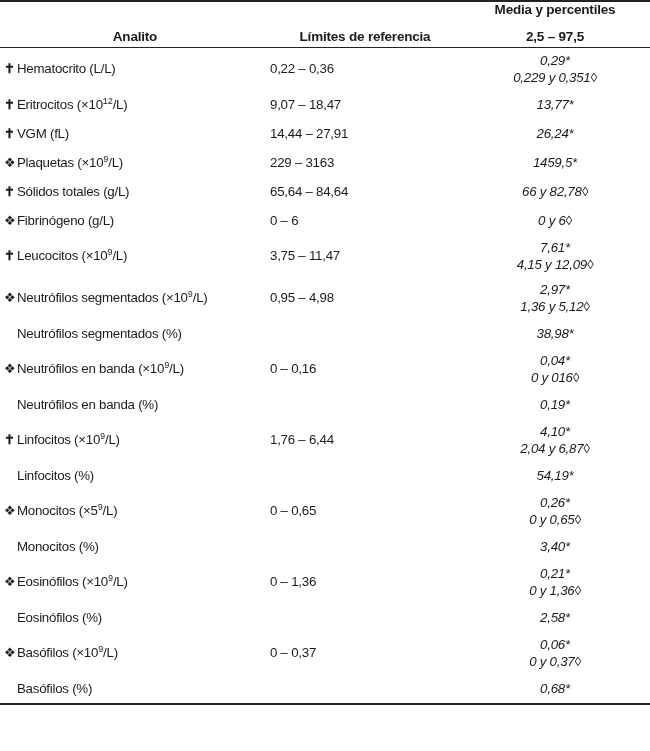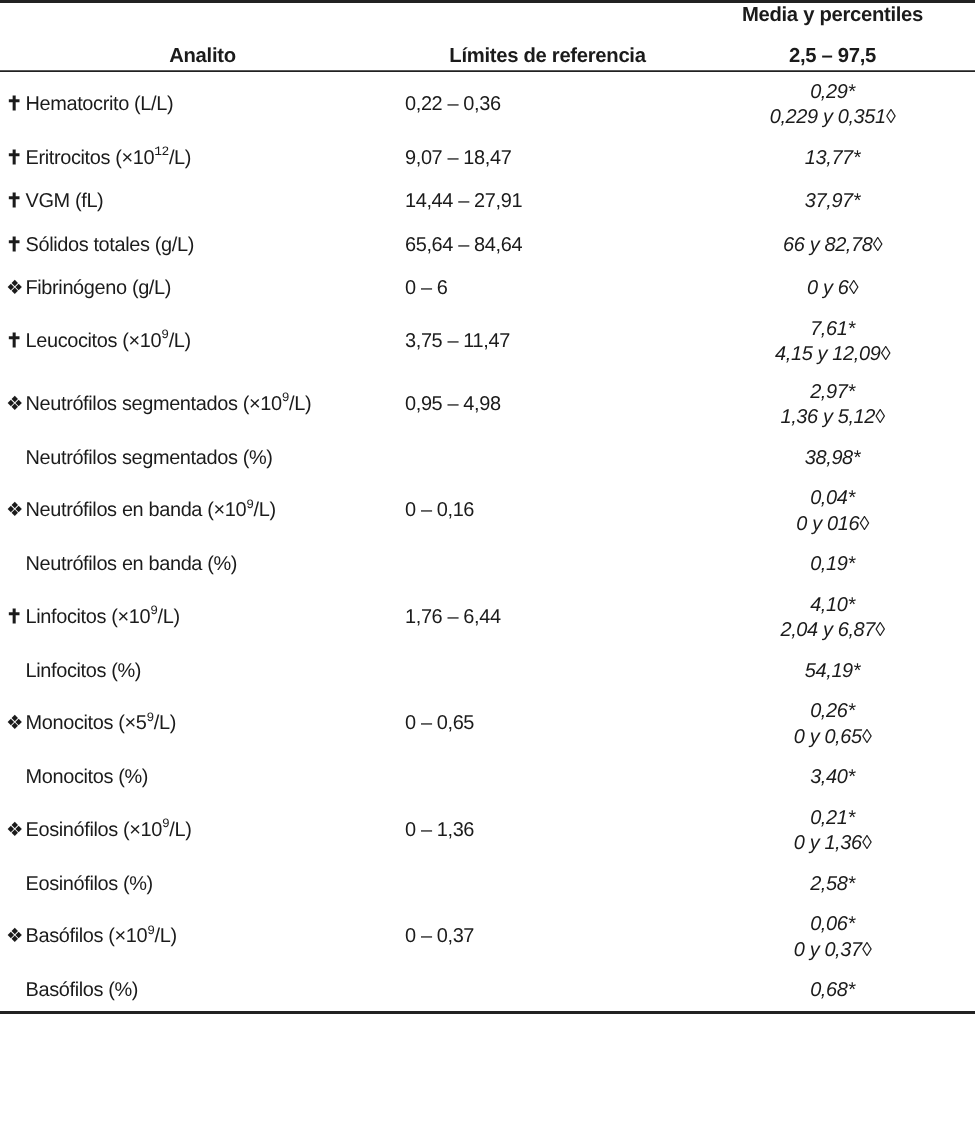--- a/index.html
+++ b/index.html
@@ -136,21 +136,28 @@
           <td class="analito"><span class="marker dagger">✝</span><span><span>Eritrocitos (×10</span><sup>12</sup><span>/L)</span></span></td>
           <td class="limites"><span>9,07 – 18,47</span></td>
           <td class="media">
             <span class="val-line">13,77*</span>
           </td>
         </tr>
         <tr class="single">
           <td class="analito"><span class="marker dagger">✝</span><span><span>VGM (fL)</span></span></td>
           <td class="limites"><span>14,44 – 27,91</span></td>
           <td class="media">
-            <span class="val-line">37,97*</span>
+            <span class="val-line">26,24*</span>
+          </td>
+        </tr>
+        <tr class="single">
+          <td class="analito"><span class="marker floret">❖</span><span><span>Plaquetas (×10</span><sup>9</sup><span>/L)</span></span></td>
+          <td class="limites"><span>229 – 3163</span></td>
+          <td class="media">
+            <span class="val-line">1459,5*</span>
           </td>
         </tr>
         <tr class="single">
           <td class="analito"><span class="marker dagger">✝</span><span><span>Sólidos totales (g/L)</span></span></td>
           <td class="limites"><span>65,64 – 84,64</span></td>
           <td class="media">
             <span class="val-line">66 y 82,78◊</span>
           </td>
         </tr>
         <tr class="single">

